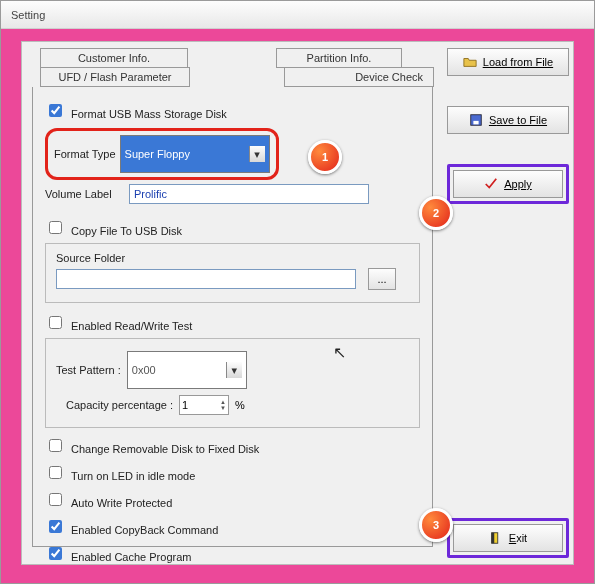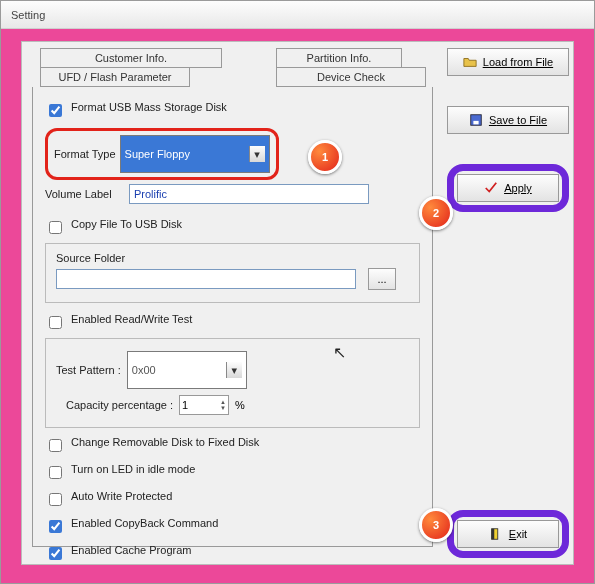--- a/index.html
+++ b/index.html
@@ -4,45 +4,45 @@
 <style>
 * { box-sizing: border-box; font-family: Tahoma, sans-serif; font-size: 11px; }
 body { margin: 0; background: #fff; }
 .window { width: 595px; height: 584px; background: #ec4899; border: 1px solid #9a9a9a; position: relative; }
 .titlebar { height: 28px; background: linear-gradient(#fdfdfd,#e8e8e8); border-bottom: 1px solid #cfcfcf; display: flex; align-items: center; padding-left: 10px; color: #444; }
 .content { position: absolute; left: 20px; right: 20px; top: 40px; bottom: 18px; border: 1px solid #bbb; background: #f0f0f0; display: flex; }
 .left-panel { flex: 1; padding: 6px 10px 10px 10px; position: relative; }
 .right-panel { width: 130px; padding: 6px 4px; display: flex; flex-direction: column; gap: 30px; }
 .tabs { position: relative; height: 40px; }
 .tab { position: absolute; background: #f0f0f0; border: 1px solid #999; padding: 2px 10px; height: 20px; display: flex; align-items: center; color: #333; cursor: default; }
-.tab.t1 { left: 8px; top: 0; width: 182px; justify-content: center; }
+.tab.t1 { left: 8px; top: 0; width: 148px; justify-content: center; }
 .tab.t2 { left: 244px; top: 0; width: 126px; justify-content: center; }
 .tab.t3 { left: 8px; top: 19px; width: 150px; justify-content: center; }
 .tab.t4 { left: 168px; top: 19px; width: 75px; justify-content: center; border-bottom: 1px solid #f0f0f0; background:#f0f0f0; z-index:2;}
-.tab.t5 { left: 244px; top: 19px; width: 150px; justify-content: center; }
+.tab.t5 { left: 252px; top: 19px; width: 150px; justify-content: flex-end; }
 .tabbody { border: 1px solid #999; border-top:none; background:#f0f0f0; margin-top:-1px; padding:10px 12px 12px 12px; height:460px; position:relative;}
-.chk { display: flex; align-items: flex-start; gap: 6px; margin: 4px 0; color: #222; }
+.chk { display: flex; align-items: flex-end; gap: 6px; margin: 4px 0; color: #222; }
 .chk input { width: 13px; height: 13px; accent-color:#3a78d6;}
 .row { display: flex; align-items: center; margin: 4px 0; gap:6px;}
 .label { color: #222; }
 .redbox { border: 3px solid #e2231a; border-radius: 12px; padding: 4px 6px; display:inline-flex; align-items:center; gap:4px;}
 .select { display:inline-flex; align-items:center; background:#3a78d6; color:#fff; padding:18px 4px; width:150px; height:20px; border:1px solid #7a7a7a; justify-content:space-between;}
 .select .arrow{background:linear-gradient(#fdfdfd,#d8d8d8);color:#333;width:16px;height:16px;display:flex;align-items:center;justify-content:center;border-left:1px solid #888;}
 .textinput { background:#fff; border:1px solid #7a9ac0; height:20px; padding:2px 4px; color:#1a3fb0; width:240px;}
 .fieldset { border:1px solid #bbb; padding:8px 10px; margin:6px 0;}
 .browse-btn{width:28px;height:22px;border:1px solid #999;background:linear-gradient(#fdfdfd,#e3e3e3);display:flex;align-items:center;justify-content:center;margin-left:6px;}
 .btn { border:1px solid #999; background:linear-gradient(#fdfdfd,#e3e3e3); height:28px; display:flex; align-items:center; justify-content:center; gap:6px; padding:0 6px;}
 .btn .u{text-decoration:underline;}
 .btn svg{width:14px;height:14px;}
 .badge{position:absolute;width:34px;height:34px;border-radius:50%;background:radial-gradient(circle at 30% 30%,#ff8a3c,#e2231a);border:3px solid #fff;box-shadow:0 1px 3px rgba(0,0,0,.5);display:flex;align-items:center;justify-content:center;color:#fff;font-weight:bold;font-size:16px;z-index:10;}
 .badge.b1{left:275px;top:53px;}
 .badge.b2{right:120px;top:154px;}
 .badge.b3{right:120px;bottom:22px;}
 .cursor{position:absolute;left:300px;top:256px;font-size:16px;color:#222;}
-.right-panel .redwrap{border:7px solid #6d28d9;border-radius:16px;padding:3px;}
+.right-panel .redwrap{border:3px solid #6d28d9;border-radius:2px;padding:3px;}
 .pct{display:inline-flex;align-items:center;border:1px solid #999;background:#fff;width:50px;height:20px;padding:0 2px;justify-content:space-between;}
 .pct .spin{display:flex;flex-direction:column;font-size:6px;line-height:6px;color:#555;}
 .cb-group{margin-top:8px;}
 .cb-group .chk{margin:8px 0;}
 .right-spacer{flex:1;}
 </style>
 </head>
 <body>
 
 <div class="window">

